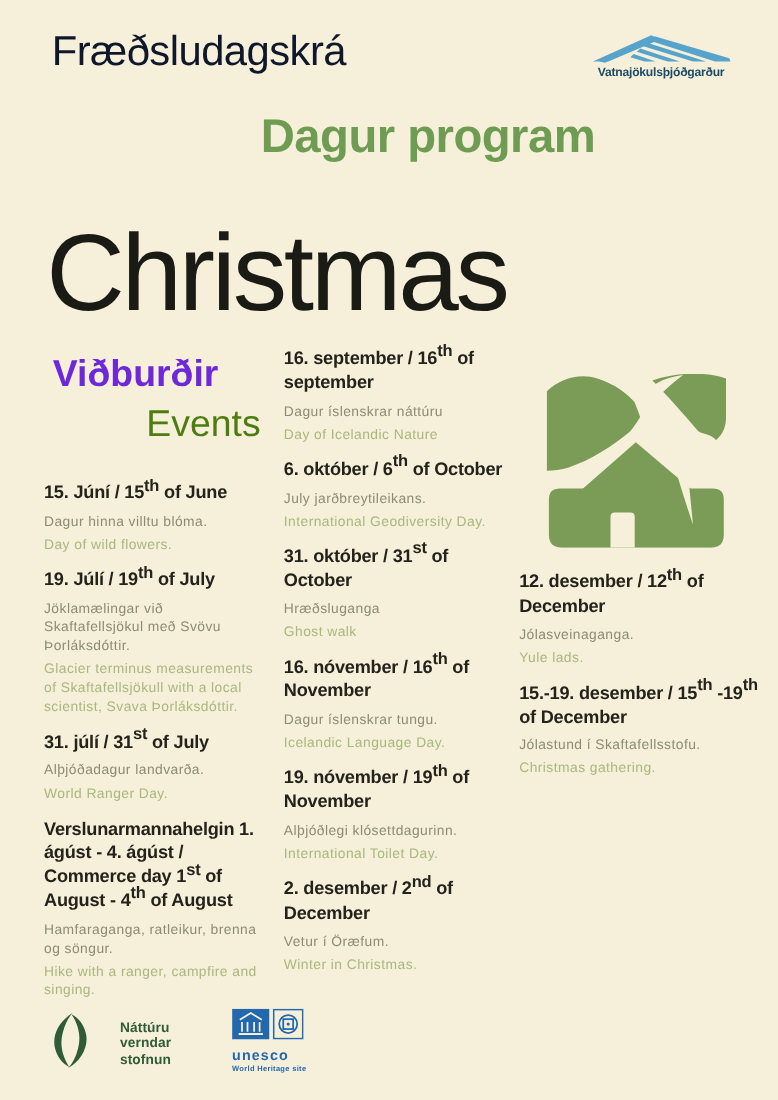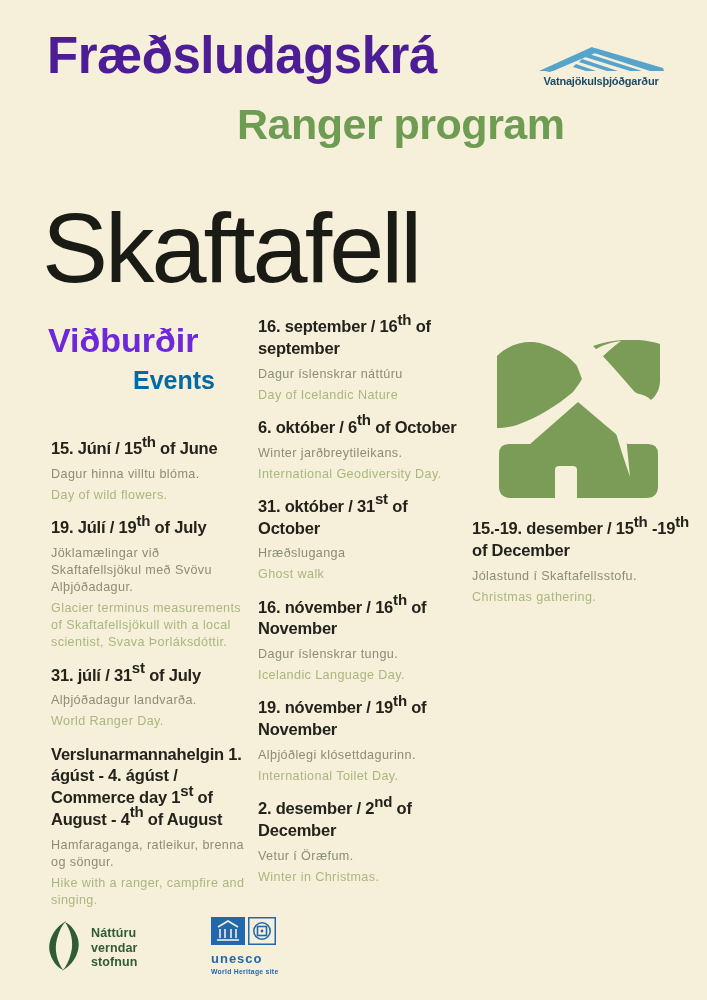--- a/index.html
+++ b/index.html
@@ -2,88 +2,88 @@
 <html><head>
 <meta charset="utf-8">
 <style>
   html,body{margin:0;padding:0;}
   body{font-family:"Liberation Sans","DejaVu Sans",sans-serif;background:#d8d8d8;}
   .poster{
     position:relative;width:707px;height:1000px;background:#F6EFDA;overflow:hidden;
     margin:0 auto;
   }
   
-  .title-is{position:absolute;left:47px;top:26px;font-size:51px;font-weight:700;color:#4c1d95;letter-spacing:-0.5px;}
+  .title-is{position:absolute;left:47px;top:26px;font-size:38px;font-weight:400;color:#0f172a;letter-spacing:-0.5px;}
   .title-en{position:absolute;left:237px;top:100px;font-size:43px;font-weight:600;color:#6F9C53;letter-spacing:-0.5px;}
-  .park-logo{position:absolute;left:535px;top:43px;width:132px;text-align:center;}
+  .park-logo{position:absolute;left:535px;top:28px;width:132px;text-align:center;}
   .park-logo svg{display:block;margin:0 auto;}
   .park-logo .park-name{margin-top:2px;font-size:11px;font-weight:700;color:#1C4B66;letter-spacing:-0.2px;white-space:nowrap;}
   
   .location-title{position:absolute;left:42px;top:196px;font-size:99px;font-weight:500;color:#1B1B15;letter-spacing:-3px;line-height:1.05;}
   
   .events-label-is{position:absolute;left:48px;top:321px;font-size:34px;font-weight:600;color:#6d28d9;}
-  .events-label-en{position:absolute;left:133px;top:366px;font-size:25px;font-weight:700;color:#0369a1;}
+  .events-label-en{position:absolute;left:133px;top:366px;font-size:34px;font-weight:400;color:#4d7c0f;}
   
   .col{position:absolute;}
-  .col-left{left:51px;top:438px;width:198px;}
+  .col-left{left:40px;top:438px;width:198px;}
   .col-middle{left:258px;top:316px;width:208px;}
   .col-right{left:472px;top:338px;width:230px;}
   .emblem-wrap{margin:2px 0 16px 25px;}
   .event{margin:0 0 13px 0;}
   .ev-date{margin:0 0 6px 0;font-size:16.5px;font-weight:700;color:#23231C;line-height:1.32;letter-spacing:-0.2px;}
   .ev-date sup{font-size:15px;font-weight:700;position:relative;top:-1px;vertical-align:super;line-height:0;}
   .ev-is{margin:0 0 4px 0;font-size:12.6px;color:#8C8D73;line-height:1.36;letter-spacing:0.4px;}
   .ev-en{margin:0 0 0 0;font-size:12.6px;color:#A9B87E;line-height:1.36;letter-spacing:0.4px;}
   
-  .nvs{position:absolute;left:46px;top:919px;display:flex;align-items:center;gap:9px;}
+  .nvs{position:absolute;left:46px;top:919px;display:flex;align-items:center;gap:27px;}
   .nvs-text{font-size:12.5px;font-weight:600;color:#2F5C36;line-height:1.16;letter-spacing:0.1px;}
   .unesco{position:absolute;left:211px;top:917px;width:86px;}
   .unesco-marks{display:flex;gap:3px;align-items:flex-start;}
   .unesco-word{margin-top:3px;font-size:13px;font-weight:700;color:#2268AE;letter-spacing:1px;line-height:1;}
   .unesco-tag{margin-top:3px;font-size:6.8px;font-weight:700;color:#2268AE;letter-spacing:0.3px;}
 </style>
 </head>
 <body>
 
 <div class="poster">
 
   <div class="title-is">Fræðsludagskrá</div>
-  <div class="title-en">Ranger program</div>
+  <div class="title-en">Dagur program</div>
 
   <div class="park-logo">
     <span>
       <svg width="128" height="30" viewBox="0 0 128 30">
         <g fill="#56A3CB">
           <path d="M2,28 L55,4 L63,8 L16,28 Z"></path>
           <path d="M8,28 L22,21 L25,23 L13,29 Z"></path>
           <path d="M58,5 L126,25 L127,28 L113,28 L54,9 Z"></path>
           <path d="M52,11 L105,28 L93,28 L48,14 Z"></path>
           <path d="M45,16 L81,28 L70,28 L42,19 Z"></path>
           <path d="M39,21 L59,28 L49,28 L36,24 Z"></path>
         </g>
       </svg>
     </span>
     <div class="park-name">Vatnajökulsþjóðgarður</div>
   </div>
 
-  <div class="location-title">Skaftafell</div>
+  <div class="location-title">Christmas</div>
 
   <div class="events-label-is">Viðburðir</div>
   <div class="events-label-en">Events</div>
 
   <div class="col col-left">
     <div class="events">
         <div class="event">
           <h3 class="ev-date">15. Júní / 15<sup>th</sup> of June</h3>
           <p class="ev-is">Dagur hinna villtu blóma.</p>
           <p class="ev-en">Day of wild flowers.</p>
         </div>
         <div class="event">
           <h3 class="ev-date">19. Júlí / 19<sup>th</sup> of July</h3>
-          <p class="ev-is">Jöklamælingar við Skaftafellsjökul með Svövu Alþjóðadagur.</p>
+          <p class="ev-is">Jöklamælingar við Skaftafellsjökul með Svövu Þorláksdóttir.</p>
           <p class="ev-en">Glacier terminus measurements of Skaftafellsjökull with a local scientist, Svava Þorláksdóttir.</p>
         </div>
         <div class="event">
           <h3 class="ev-date">31. júlí / 31<sup>st</sup> of July</h3>
           <p class="ev-is">Alþjóðadagur landvarða.</p>
           <p class="ev-en">World Ranger Day.</p>
         </div>
         <div class="event">
           <h3 class="ev-date">Verslunarmannahelgin 1. ágúst - 4. ágúst / Commerce day 1<sup>st</sup> of August - 4<sup>th</sup> of August</h3>
           <p class="ev-is">Hamfaraganga, ratleikur, brenna og söngur.</p>
@@ -94,21 +94,21 @@
 
   <div class="col col-middle">
     <div class="events">
         <div class="event">
           <h3 class="ev-date">16. september / 16<sup>th</sup> of september</h3>
           <p class="ev-is">Dagur íslenskrar náttúru</p>
           <p class="ev-en">Day of Icelandic Nature</p>
         </div>
         <div class="event">
           <h3 class="ev-date">6. október / 6<sup>th</sup> of October</h3>
-          <p class="ev-is">Winter jarðbreytileikans.</p>
+          <p class="ev-is">July jarðbreytileikans.</p>
           <p class="ev-en">International Geodiversity Day.</p>
         </div>
         <div class="event">
           <h3 class="ev-date">31. október / 31<sup>st</sup> of October</h3>
           <p class="ev-is">Hræðsluganga</p>
           <p class="ev-en">Ghost walk</p>
         </div>
         <div class="event">
           <h3 class="ev-date">16. nóvember / 16<sup>th</sup> of November</h3>
           <p class="ev-is">Dagur íslenskrar tungu.</p>
@@ -146,20 +146,25 @@
 
           <path d="M0,89 C28,80 55,62 78,46 L84,52 L30,95 L0,96 Z" opacity="0"></path>
 
           <path d="M58,158 L58,130 Q58,126 62,126 L76,126 Q80,126 80,130 L80,158 Z"></path>
 
           <path d="M119,93 L129,96 L133,137 C128,122 123,107 119,93 Z"></path>
         </g>
       </svg>
     </div>
     <div class="events">
+        <div class="event">
+          <h3 class="ev-date">12. desember / 12<sup>th</sup> of December</h3>
+          <p class="ev-is">Jólasveinaganga.</p>
+          <p class="ev-en">Yule lads.</p>
+        </div>
         <div class="event">
           <h3 class="ev-date">15.-19. desember / 15<sup>th</sup> -19<sup>th</sup> of December</h3>
           <p class="ev-is">Jólastund í Skaftafellsstofu.</p>
           <p class="ev-en">Christmas gathering.</p>
         </div>
       </div>
   </div>
 
   <div class="nvs">
     <span>

